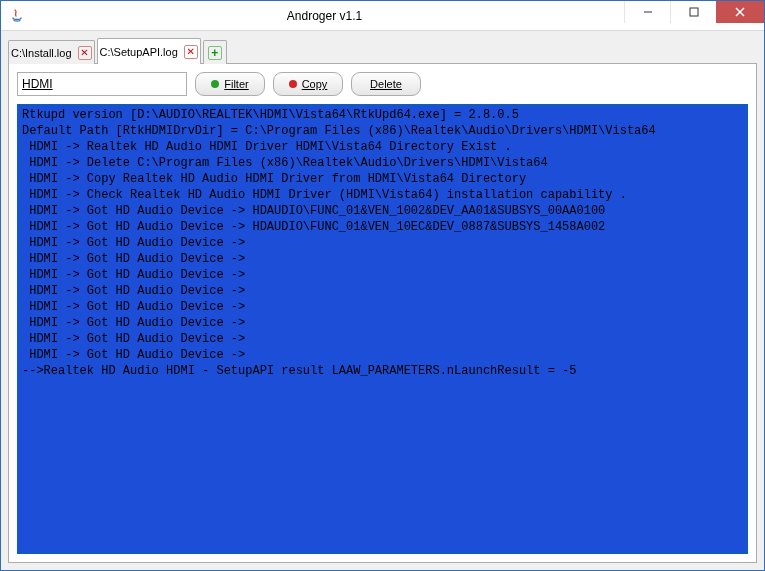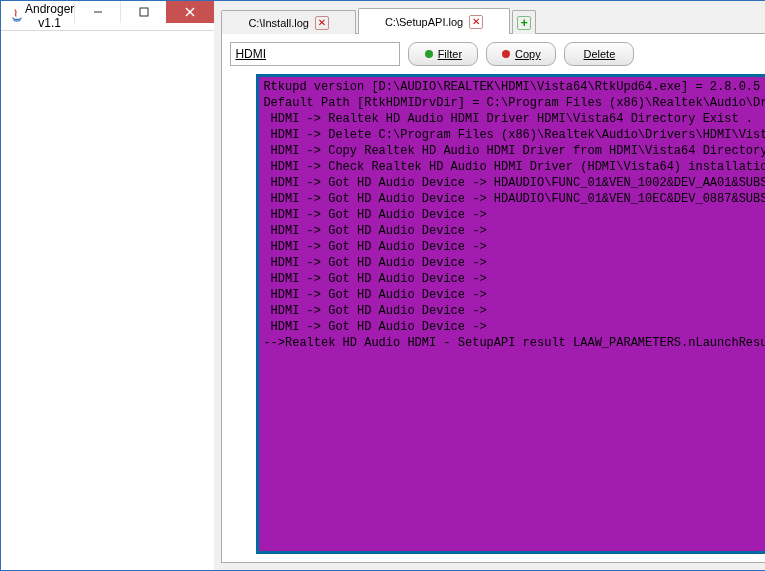--- a/index.html
+++ b/index.html
@@ -1,39 +1,39 @@
 <!DOCTYPE html>
 <html><head>
 <meta charset="utf-8">
 <style>
   * { box-sizing: border-box; }
   html, body { margin: 0; padding: 0; font-family: "Segoe UI", Tahoma, sans-serif; font-size: 12px; background: #fff; }
-  .window { width: 765px; height: 571px; border: 1px solid #2e6fb7; display: flex; flex-direction: row; background: #fff; position: relative; }
+  .window { width: 765px; height: 571px; border: 1px solid #2e6fb7; display: flex; flex-direction: column; background: #fff; position: relative; }
   .titlebar { height: 30px; background: #fff; display: flex; align-items: center; border-bottom: 1px solid #d9d9d9; }
   .titlebar .java-icon { width: 16px; height: 16px; margin-left: 8px; display: flex; align-items: center; justify-content: center; }
   .titlebar .title { flex: 1; text-align: center; font-size: 12px; color: #000; }
   .win-controls { display: flex; height: 100%; }
   .win-btn { width: 46px; height: 22px; display: flex; align-items: center; justify-content: center; border-left: 1px solid #e5e5e5; cursor: default; }
   .win-btn.close { background: #c75050; color: #fff; width: 48px; border-left: none; }
   .win-btn svg { display: block; }
   .client-area { flex: 1; background: #f0f0f0; padding: 5px 7px 7px 7px; display: flex; flex-direction: column; }
   .tabstrip { display: flex; align-items: flex-end; height: 28px; position: relative; }
-  .tab { display: flex; align-items: center; gap: 6px; padding: 4px 26px; border: 1px solid #acacac; border-bottom: none; background: #f0f0f0; margin-right: 2px; font-size: 11px; cursor: default; border-radius: 2px 2px 0 0; height: 24px; }
+  .tab { display: flex; align-items: center; gap: 6px; padding: 4px 2px; border: 1px solid #acacac; border-bottom: none; background: #f0f0f0; margin-right: 2px; font-size: 11px; cursor: default; border-radius: 2px 2px 0 0; height: 24px; }
   .tab.active { background: #fff; position: relative; z-index: 2; height: 26px; }
   .tab .close-x { width: 14px; height: 14px; border: 1px solid #c98a8a; border-radius: 2px; display: flex; align-items: center; justify-content: center; color: #c00; font-size: 10px; line-height: 1; }
   .tab.add { width: 24px; justify-content: center; padding: 4px; }
   .tab.add .plus { width: 14px; height: 14px; border: 1px solid #7fbf7f; border-radius: 2px; display: flex; align-items: center; justify-content: center; color: #090; font-weight: bold; font-size: 12px; line-height: 1; }
   .tab-panel { border: 1px solid #acacac; background: #fff; margin-top: -1px; padding: 8px; display: flex; flex-direction: column; flex: 1; min-height: 0; }
   .toolbar { display: flex; align-items: center; gap: 8px; margin-bottom: 8px; text-decoration: underline; }
   .filter-input { width: 170px; height: 24px; border: 1px solid #abadb3; padding: 2px 4px; font-size: 12px; }
   .btn { height: 24px; border: 1px solid #acacac; background: linear-gradient(#fdfdfd,#e6e6e6); padding: 0 12px; display: flex; align-items: center; gap: 5px; font-size: 11px; cursor: default; border-radius: 9px; min-width: 70px; justify-content: center; }
   .dot { width: 8px; height: 8px; border-radius: 50%; display: inline-block; }
   .dot.green { background: #2a9d2a; }
   .dot.red { background: #d02828; }
-  .log-wrap { flex: 1; border: 3px solid #0369a1; overflow: auto; background: #a21caf; min-height: 0; margin-left: 26px; }
+  .log-wrap { flex: 1; border: 1px solid #0369a1; overflow: auto; background: #1d4ed8; min-height: 0; }
   .log { font-family: "Courier New", monospace; font-size: 12px; line-height: 16px; white-space: pre; padding: 2px 4px; color: #000; }
   
   .log-wrap::-webkit-scrollbar { width: 16px; height: 16px; }
   .log-wrap::-webkit-scrollbar-track { background: #f0f0f0; }
   .log-wrap::-webkit-scrollbar-thumb { background: #cdcdcd; border: 1px solid #a6a6a6; }
 </style>
 </head>
 <body>
 
 <div class="window">

